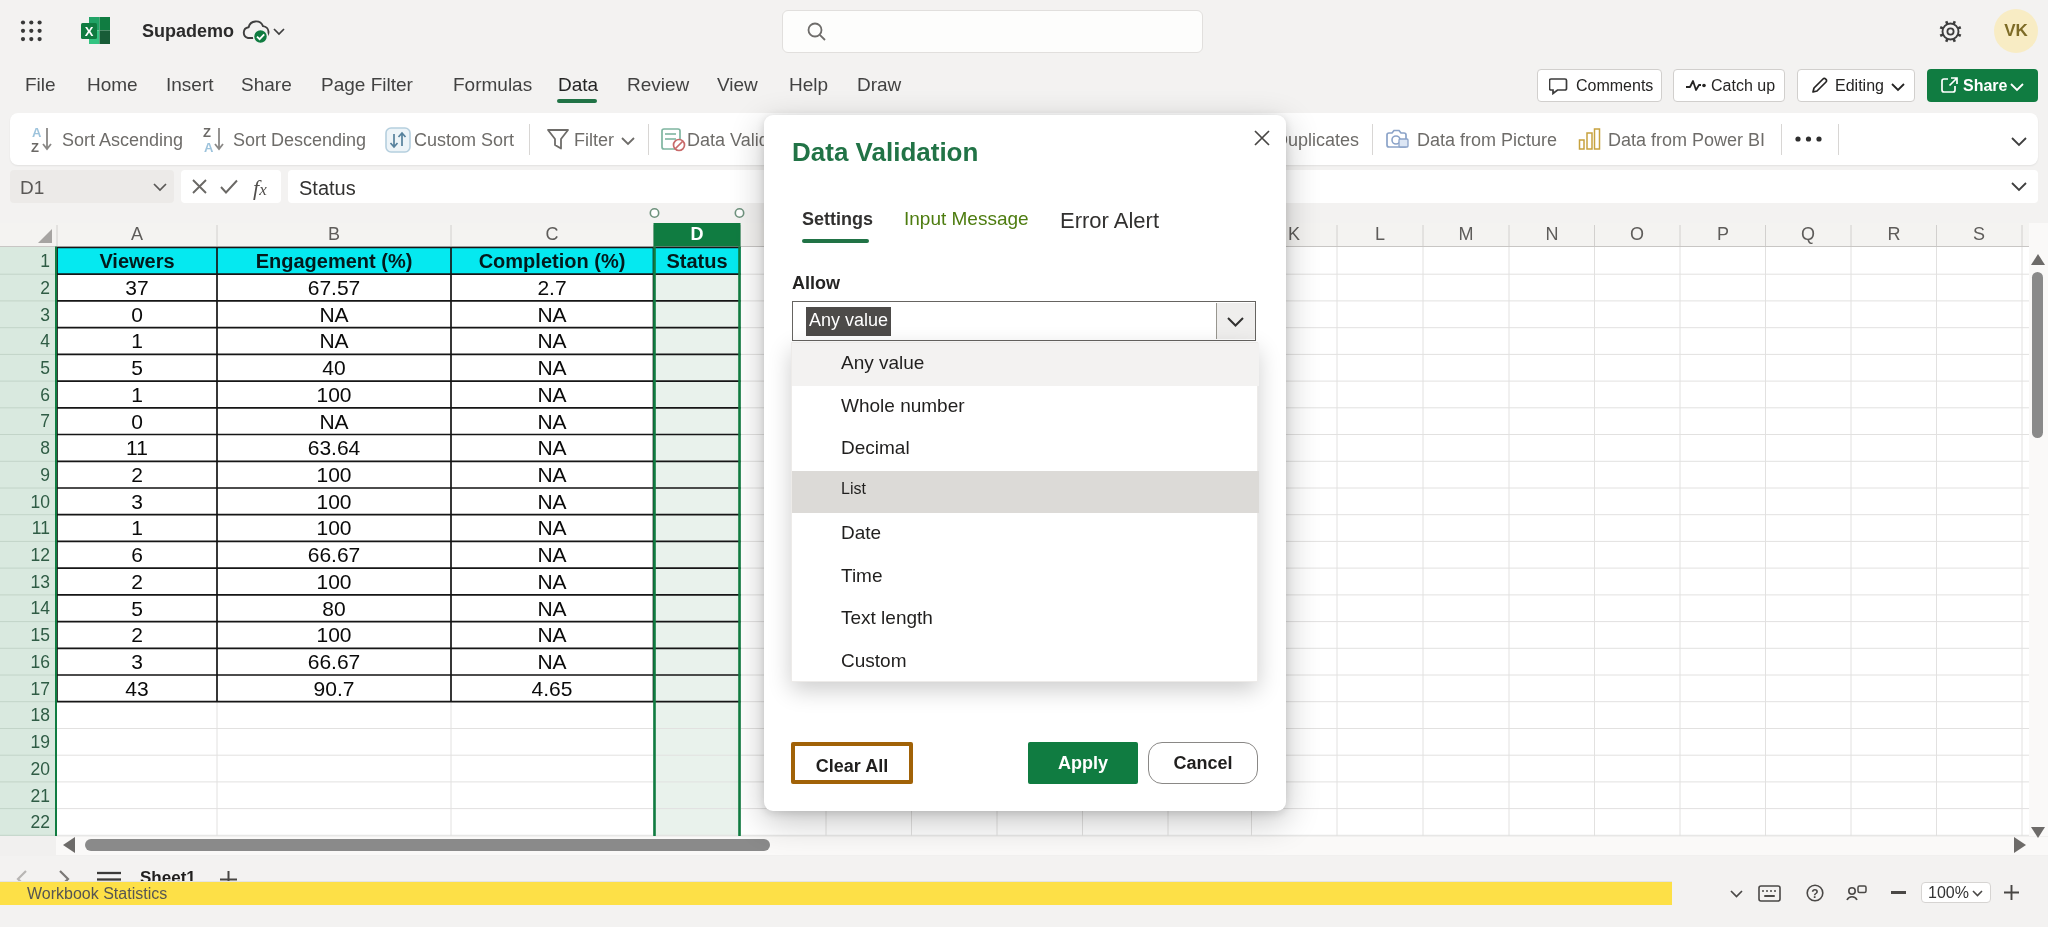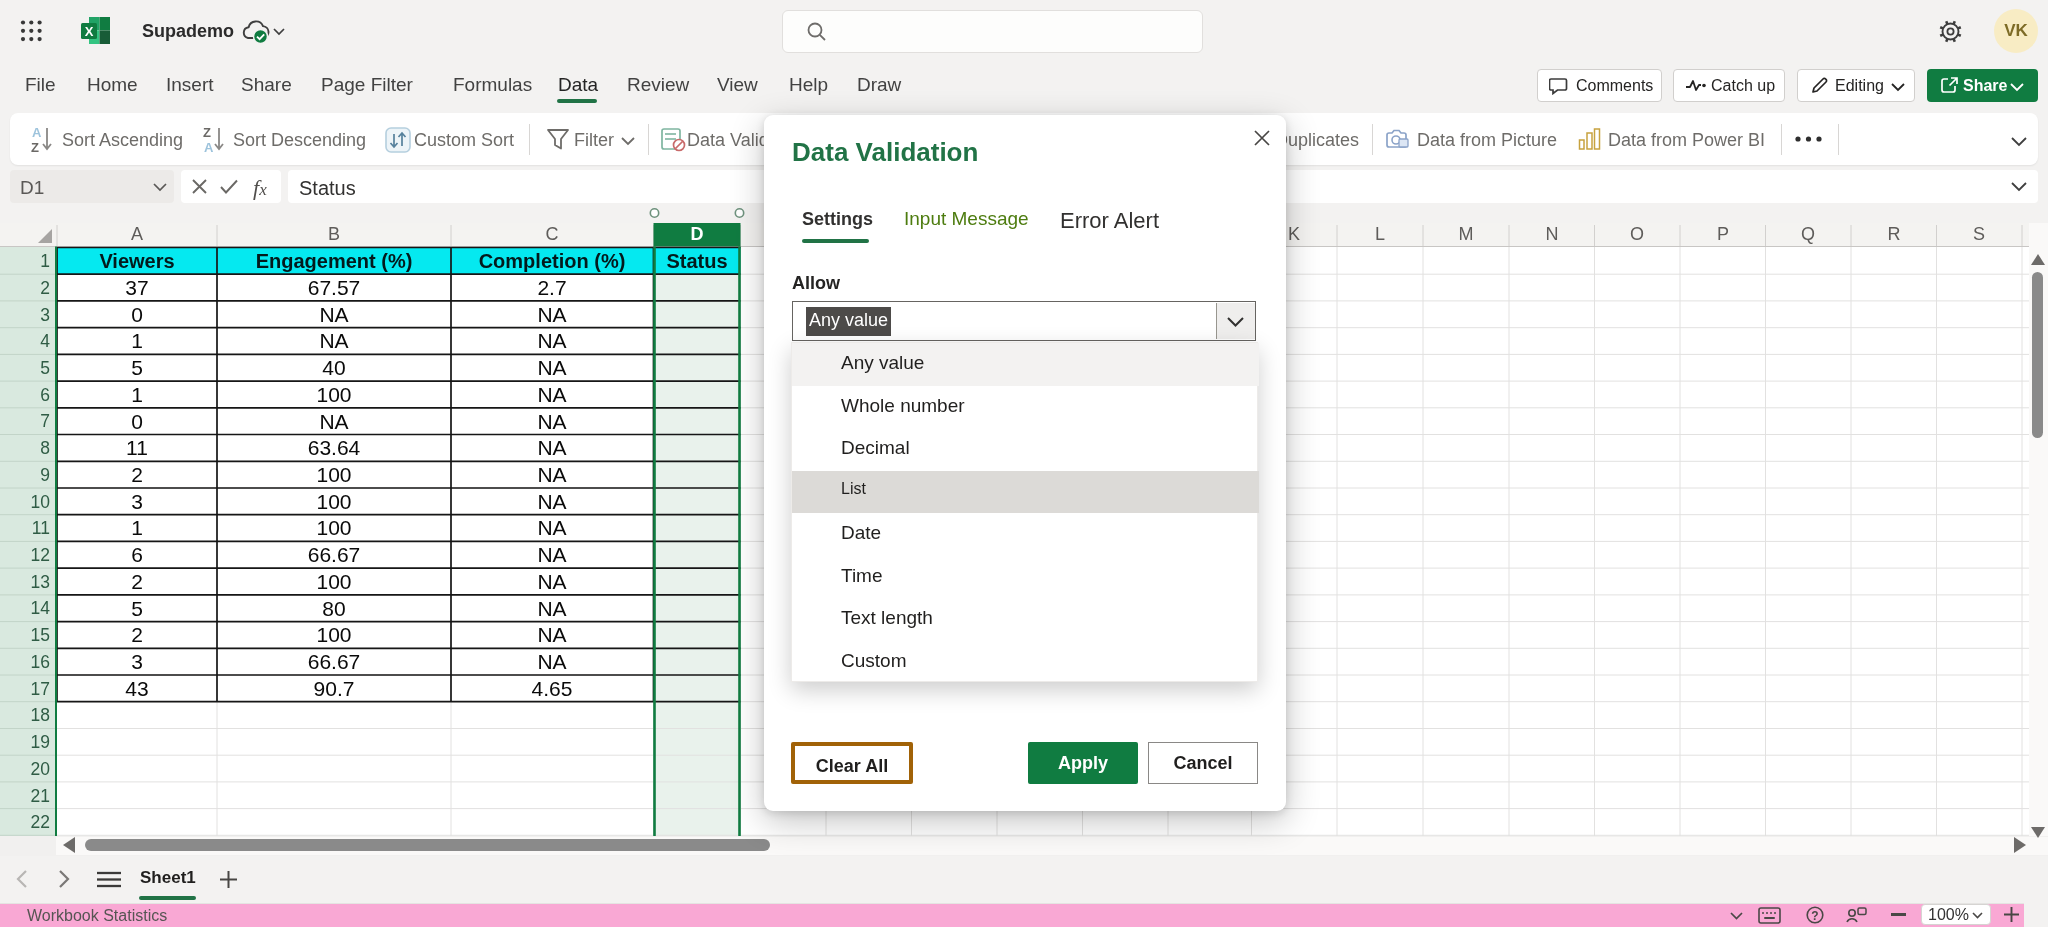--- a/index.html
+++ b/index.html
@@ -416,21 +416,21 @@
         <line x1="0" y1="8.5" x2="24" y2="8.5"></line>
         <line x1="0" y1="15" x2="24" y2="15"></line>
       </g>
     </svg>
     <span class="abs" style="left:140px;top:12px;font-size:17px;font-weight:bold;color:#201F1E">Sheet1</span>
     <div class="abs" style="left:139px;top:40px;width:57px;height:4px;background:#217346;border-radius:2px"></div>
     <svg class="abs" style="left:219px;top:14px" width="19" height="19">
       <path d="M 9.5 1 V 18 M 1 9.5 H 18" stroke="#484644" stroke-width="2"></path>
     </svg>
   </div>
-<div class="abs" style="left:0;top:903px;width:2024px;height:24px;background:#f9a8d4;border-top:1px solid #E5E4E2">
+<div class="abs" style="left:0;top:881px;width:1672px;height:24px;background:#fde047;border-top:1px solid #E5E4E2">
     <span class="abs" style="left:27px;top:3px;font-size:16px;color:#565553">Workbook Statistics</span>
     <svg class="abs" style="left:1729px;top:7px" width="15" height="10">
       <path d="M 2 2 L 7.5 7.5 L 13 2" fill="none" stroke="#4A4846" stroke-width="1.7"></path>
     </svg>
     <svg class="abs" style="left:1758px;top:3px" width="23" height="17">
       <rect x="1" y="1" width="21" height="15" rx="2" fill="none" stroke="#4A4846" stroke-width="1.6"></rect>
       <g fill="#4A4846">
         <circle cx="5" cy="6" r="1"></circle>
         <circle cx="9" cy="6" r="1"></circle>
         <circle cx="13" cy="6" r="1"></circle>
@@ -486,13 +486,13 @@
       <span class="abs" style="left:49px;top:179.0px;font-size:19px;color:#201F1E">Date</span>
       <div class="abs" style="left:0;top:212.5px;width:467px;height:42.5px;"></div>
       <span class="abs" style="left:49px;top:221.5px;font-size:19px;color:#201F1E">Time</span>
       <div class="abs" style="left:0;top:255.0px;width:467px;height:42.5px;"></div>
       <span class="abs" style="left:49px;top:264.0px;font-size:19px;color:#201F1E">Text length</span>
       <div class="abs" style="left:0;top:297.5px;width:467px;height:42.5px;"></div>
       <span class="abs" style="left:49px;top:306.5px;font-size:19px;color:#201F1E">Custom</span>
     </div>
     <div class="abs" style="left:27px;top:627px;width:122px;height:42px;background:#fff;border:4px solid #a16207;border-radius:2px;text-align:center;line-height:40px;font-size:18px;font-weight:bold;color:#201F1E">Clear All</div>
     <div class="abs" style="left:264px;top:627px;width:110px;height:42px;background:#107C41;border-radius:2px;text-align:center;line-height:42px;font-size:18px;font-weight:bold;color:#fff">Apply</div>
-    <div class="abs" style="left:384px;top:627px;width:110px;height:42px;background:#fff;border:1px solid #8A8886;border-radius:0;text-align:center;line-height:40px;font-size:18px;font-weight:bold;color:#201F1E">Cancel</div>
+    <div class="abs" style="left:384px;top:627px;width:110px;height:42px;background:#fff;border:1px solid #8A8886;border-radius:14px;text-align:center;line-height:40px;font-size:18px;font-weight:bold;color:#201F1E">Cancel</div>
   </div>
 </body></html>

